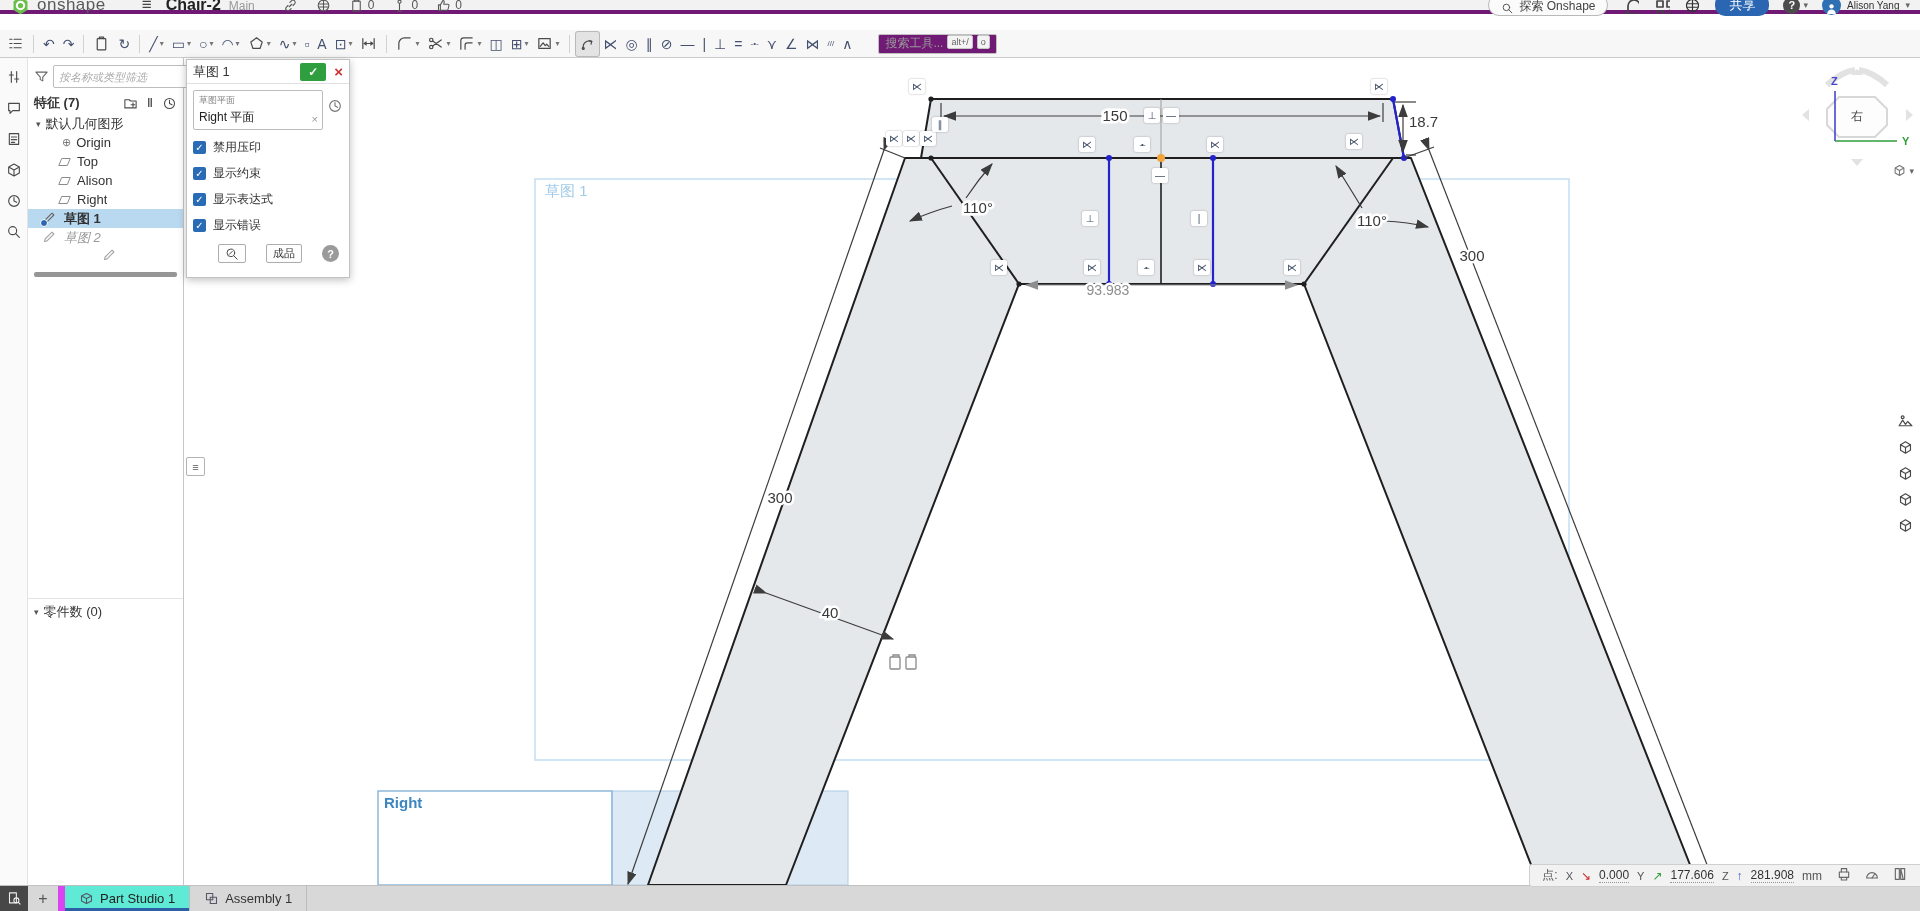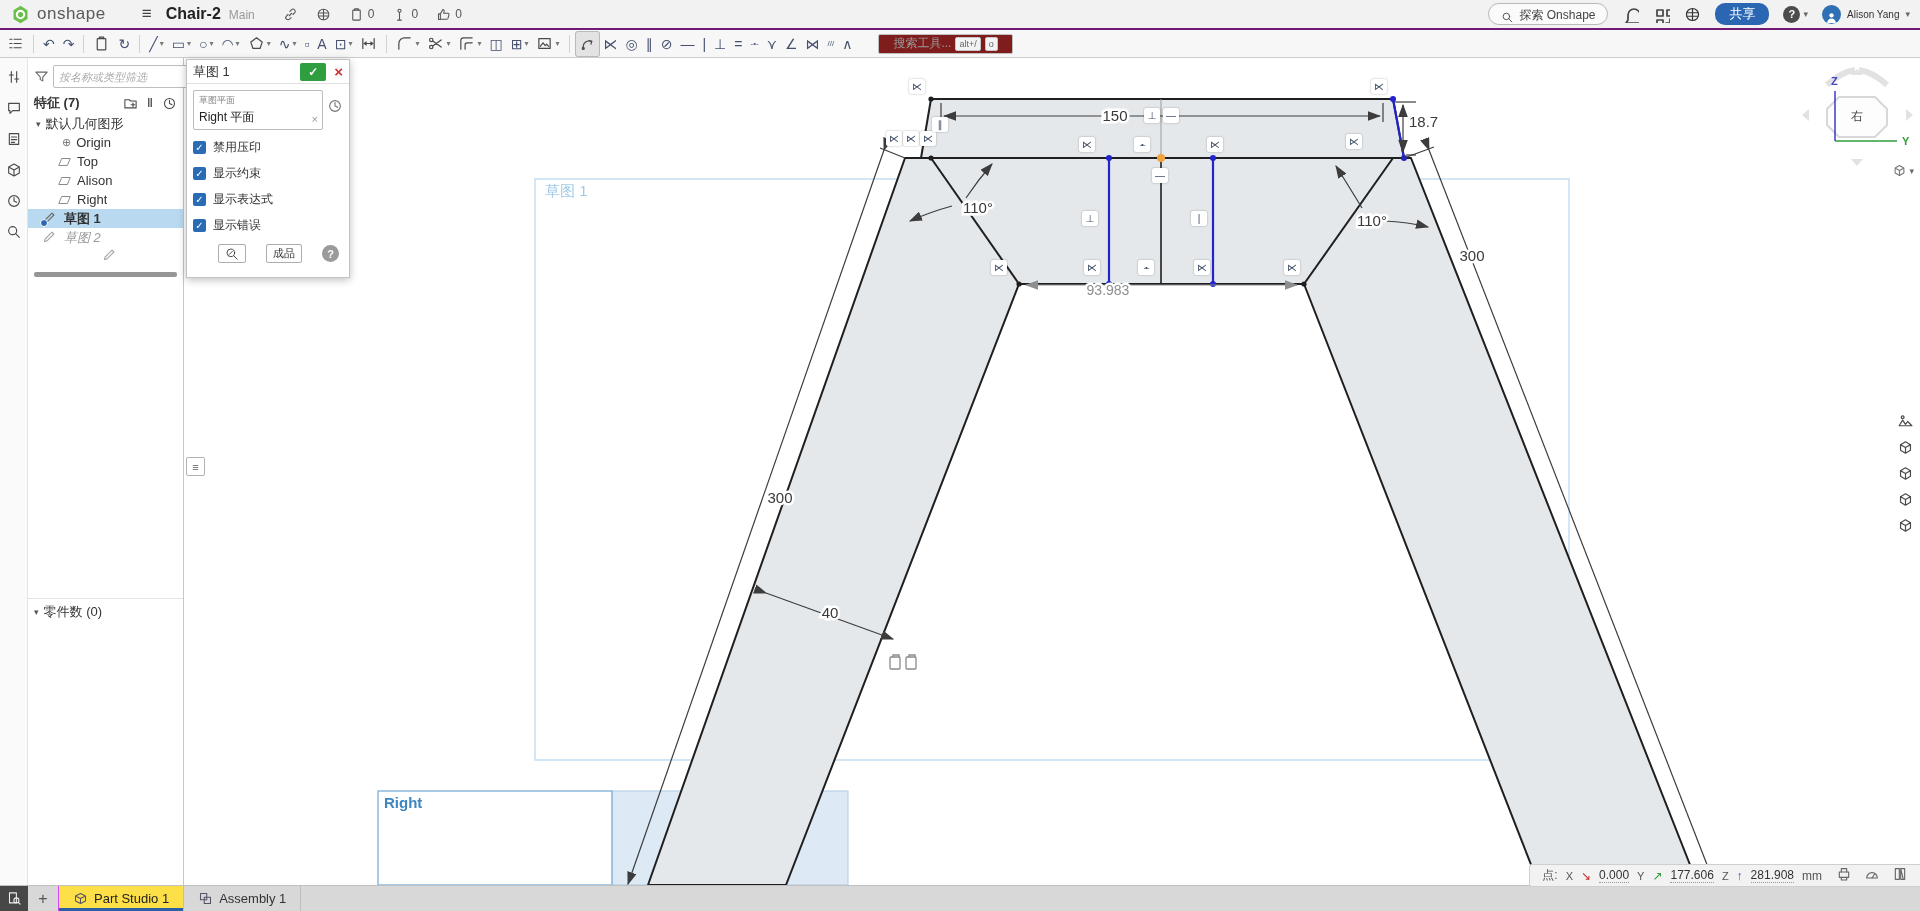--- a/index.html
+++ b/index.html
@@ -1,20 +1,20 @@
 <!DOCTYPE html>
 <html><head>
 <meta charset="utf-8">
 <style>
   *{margin:0;padding:0;box-sizing:border-box;font-family:"Liberation Sans",sans-serif;}
   html,body{width:1920px;height:911px;overflow:hidden;background:#fff;position:relative;}
   svg.i{width:17px;height:17px;color:#4a4a4a;flex:none;}
   svg.i *{fill:none;stroke:currentColor;stroke-width:1.7;stroke-linecap:round;stroke-linejoin:round;}
   
-  #topbar{position:absolute;left:0;top:0;width:1920px;height:30px;background:#f2f2f2;border-bottom:2px solid #701a75;display:flex;align-items:center;padding:0 10px;gap:8px;z-index:50;}
+  #topbar{position:absolute;left:0;top:0;width:1920px;height:14px;background:#f2f2f2;border-bottom:4px solid #701a75;display:flex;align-items:center;padding:0 10px;gap:8px;z-index:50;}
   #logo{display:flex;align-items:center;gap:6px;}
   #logo svg{width:21px;height:21px;}
   #logo .lt{font-size:17px;color:#5a5a5a;letter-spacing:.5px;}
   .hamb{font-size:17px;color:#444;margin-left:28px;}
   #doctitle{font-size:16px;font-weight:bold;color:#222;margin-left:6px;}
   #branch{font-size:12px;color:#999;margin-top:2px;}
   .meta{display:flex;align-items:center;gap:4px;margin-left:6px;color:#555;}
   .meta .cnt{font-size:12px;color:#555;}
   #tb-right{margin-left:auto;display:flex;align-items:center;gap:14px;}
   #explore{display:flex;align-items:flex-end;gap:5px;border:1px solid #b9b9b9;border-radius:12px;background:#fbfbfb;height:22px;padding:0 12px;font-size:12px;color:#444;}
@@ -26,21 +26,21 @@
   .ddc{font-size:9px;color:#666;}
   
   #toolbar{position:absolute;left:0;top:30px;width:1920px;height:28px;background:#f7f7f7;border-bottom:1px solid #cccccc;display:flex;align-items:center;padding:0 3px;z-index:50;}
   .tbtn{height:24px;display:flex;align-items:center;padding:0 3px;border-radius:2px;margin:0 1px;color:#4a4a4a;}
   .tbtn .chi{font-size:14px;line-height:1;color:#44506e;}
   .tbtn .chi.small{font-size:8px;letter-spacing:0;}
   .tbtn.blu{color:#3e5f9e;}
   .tbtn.act{background:#e3e3e3;box-shadow:0 0 0 1px #b9b9b9;}
   .tbtn .dd{font-size:8px;color:#777;margin-left:2px;}
   .tsep{width:1px;height:18px;background:#d2d2d2;margin:0 5px;}
-  #toolsearch{margin-left:22px;display:flex;align-items:center;gap:4px;border:1px solid #bfbfbf;background:#7f1d1d;height:20px;padding:0 14px;border-radius:2px;}
+  #toolsearch{margin-left:22px;display:flex;align-items:flex-start;gap:4px;border:1px solid #bfbfbf;background:#701a75;height:20px;padding:0 6px;border-radius:2px;}
   #toolsearch .ph{font-size:12px;color:#999;}
   kbd{font-size:9px;color:#666;border:1px solid #c5c5c5;background:#f3f3f3;border-radius:2px;padding:0 3px;line-height:12px;}
   
   #strip{position:absolute;left:0;top:58px;width:28px;bottom:26px;background:#fafafa;border-right:1px solid #e4e4e4;display:flex;flex-direction:column;align-items:center;padding-top:8px;gap:9px;z-index:40;}
   #strip .sbtn{width:22px;height:22px;display:flex;align-items:center;justify-content:center;color:#555;}
   
   #panel{position:absolute;left:28px;top:58px;width:156px;bottom:26px;background:#fff;border-right:1px solid #c6c6c6;z-index:40;font-size:13px;color:#333;}
   #filter-row{display:flex;align-items:center;gap:4px;padding:7px 4px 4px 6px;}
   #filter-input{flex:1;height:23px;border:1px solid #bdbdbd;border-radius:2px;font-size:11px;font-style:italic;color:#555;padding:0 5px;background:#fff;}
   #filter-input::placeholder{color:#a9a9a9;}
@@ -88,21 +88,21 @@
   #status{position:absolute;right:0;top:864px;height:23px;background:#f2f2f2;border:1px solid #cfcfcf;border-right:none;border-radius:3px 0 0 3px;display:flex;align-items:center;gap:8px;padding:0 12px;font-size:12px;color:#555;z-index:55;}
   #status .val{border-bottom:1px dotted #999;color:#333;}
   #status .ax{font-size:11px;}
   .arr-x{color:#cc2a2a;}.arr-y{color:#2e9e3a;}.arr-z{color:#3b56c9;}
   #status .sic{display:flex;gap:12px;margin-left:6px;color:#666;}
   
   #tabbar{position:absolute;left:0;bottom:0;width:1920px;height:26px;background:#d8d8d8;border-top:1px solid #c0c0c0;display:flex;align-items:stretch;z-index:50;}
   #tab-corner{width:28px;background:#474747;display:flex;align-items:center;justify-content:center;color:#eee;}
   #tab-plus{width:30px;display:flex;align-items:center;justify-content:center;font-size:16px;color:#555;}
   .tab{display:flex;align-items:center;gap:6px;padding:0 14px;font-size:13px;color:#333;border-right:1px solid #bdbdbd;}
-  .tab.active{background:#fde047;border-left:1px solid #d946ef;box-shadow:inset 0 -3px 0 #2d5fa6;color:#222;align-items:center;}
+  .tab.active{background:#5eead4;border-left:7px solid #d946ef;box-shadow:inset 0 -3px 0 #2d5fa6;color:#222;align-items:center;}
   .tab svg.i{color:#556;}
 </style>
 </head>
 <body>
 
 <svg width="0" height="0" style="position:absolute" aria-hidden="true">
 <defs>
 <symbol id="sym-flist" viewBox="0 0 24 24">
         <path d="M4 6h3M4 12h3M4 18h3M10 6h10M10 12h10M10 18h10"></path>
       </symbol>

